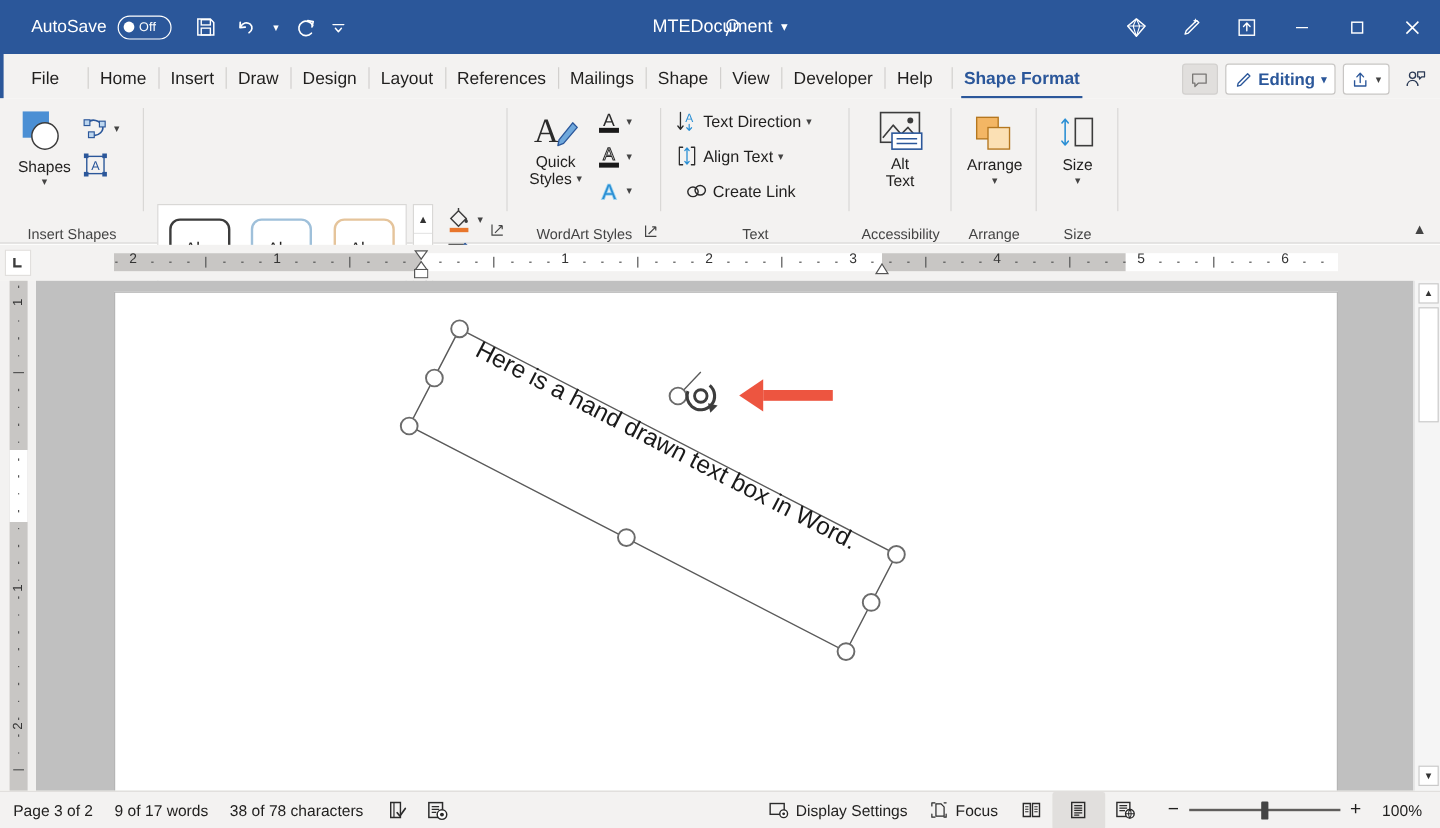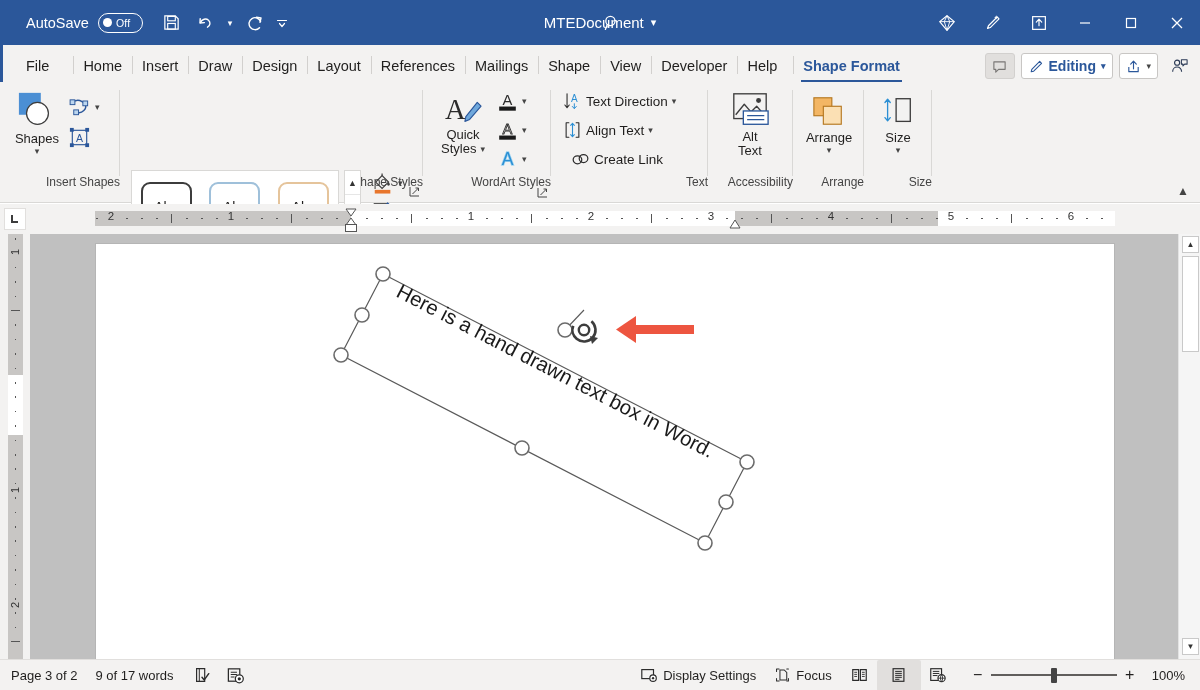--- a/index.html
+++ b/index.html
@@ -92,21 +92,21 @@
   }
   .ppl-btn { width: 30px; height: 26px; display: flex; align-items: center; justify-content: center; }
 
   
   .ribbon {
     position: absolute; top: 82px; left: 0; width: 1200px; height: 121px;
     background: #f3f2f1; border-bottom: 1px solid #d9d8d6;
   }
   .grp { position: absolute; top: 0; height: 121px; }
   .grp-label {
-    position: absolute; bottom: 14px; width: 100%; text-align: right;
+    position: absolute; bottom: 1px; width: 100%; text-align: center;
     font-size: 12px; color: #444; white-space: nowrap;
   }
   .grp-sep {
     position: absolute; top: 8px; width: 1px; height: 86px; background: #d9d8d6;
   }
   .dlg-launch {
     position: absolute; bottom: 4px; width: 13px; height: 13px;
   }
   .bigbtn {
     position: absolute; display: flex; flex-direction: column; align-items: center;
@@ -739,20 +739,21 @@
 
   <div class="vscroll" data-name="vertical-scrollbar">
     <div class="sc-btn" style="top:2px" data-name="scroll-up-arrow">▲</div>
     <div class="sc-thumb" data-name="scroll-thumb"></div>
     <div class="sc-btn" style="top:404px" data-name="scroll-down-arrow">▼</div>
   </div>
 
   <div class="statusbar" data-name="status-bar">
     <div class="sb-item" style="margin-left:2px" data-name="page-info">Page 3 of 2</div>
     <div class="sb-item" data-name="word-count">9 of 17 words</div>
+    <div class="sb-item" data-name="character-count">38 of 78 characters</div>
     <div class="sb-icon" style="margin-left:6px" data-name="proofing-errors-icon">
       <svg width="18" height="18" viewBox="0 0 20 20">
           <path d="M4 3 h9 v14 H4z" fill="none" stroke="#2b2b2b" stroke-width="1.3"></path>
           <path d="M7 3 v14" stroke="#2b2b2b" stroke-width="1.1"></path>
           <path d="M10 12.5 L12.5 15.5 L17.5 8.5" fill="none" stroke="#2b2b2b" stroke-width="1.6" stroke-linecap="round" stroke-linejoin="round"></path>
         </svg>
     </div>
     <div class="sb-icon" style="margin-left:8px" data-name="accessibility-checker-icon">
       <svg width="19" height="19" viewBox="0 0 20 20">
           <rect x="2.5" y="3" width="12" height="13" fill="none" stroke="#2b2b2b" stroke-width="1.3"></rect>

